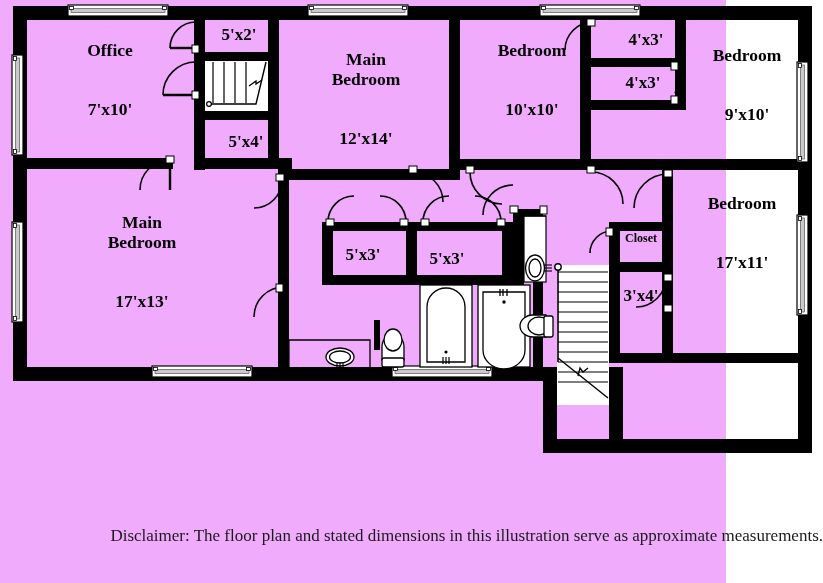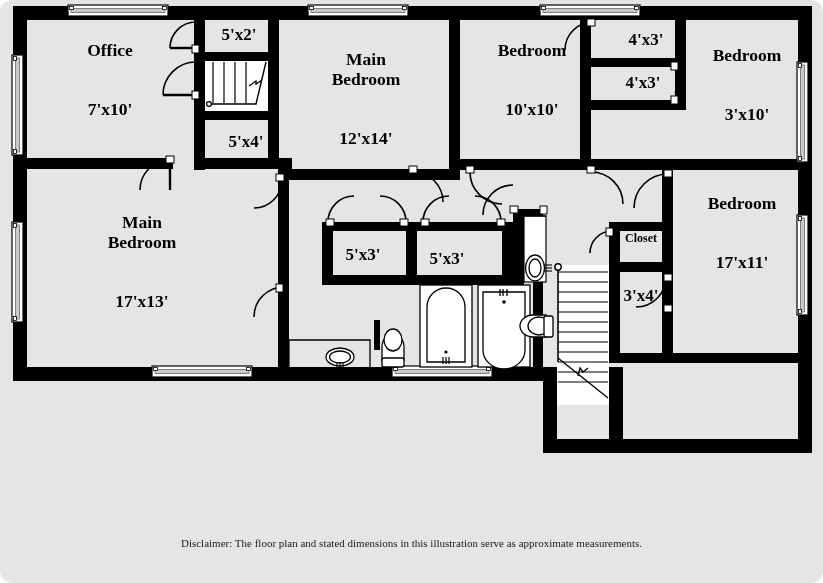--- a/index.html
+++ b/index.html
@@ -9,24 +9,23 @@
   }
   body {
     width: 823px;
     height: 583px;
     font-family: "Liberation Serif", serif;
     overflow: hidden;
     position: relative;
   }
   #plan-root {
     position: relative;
-    width: 823px;
+    width: 726px;
     height: 583px;
-    background: #e5e5e5;
-    border-radius: 12px;
+    background: #f0abfc;
   }
   #floorplan-svg {
     position: absolute;
     left: 0;
     top: 0;
     width: 823px;
     height: 583px;
   }
   .room-label {
     position: absolute;
@@ -40,25 +39,25 @@
     transform: translate(-50%, -50%);
   }
   .room-label .rl-name { display: block; }
   .room-label .rl-dim { display: block; }
   .lbl-big { font-size: 17.5px; }
   .lbl-dim-only { font-size: 17px; }
   .lbl-tiny { font-size: 12px; font-weight: bold; }
   #disclaimer {
     position: absolute;
     left: 0;
-    top: 536px;
+    top: 524px;
     width: 823px;
-    text-align: center;
+    text-align: right;
     font-family: "Liberation Serif", serif;
-    font-size: 11px;
+    font-size: 17px;
     color: #1a1a1a;
     line-height: 1.38;
   }
   #disclaimer span { display: block; }
 </style>
 </head>
 <body>
 
 <div id="plan-root">
 
@@ -354,21 +353,21 @@
     <span class="rl-dim">12'x14'</span>
   </div>
 
   <div class="room-label lbl-big" style="left:532px; top:80px;">
     <span class="rl-name">Bedroom</span>
     <span class="rl-dim">10'x10'</span>
   </div>
 
   <div class="room-label lbl-big" style="left:747px; top:85px;">
     <span class="rl-name">Bedroom</span>
-    <span class="rl-dim">3'x10'</span>
+    <span class="rl-dim">9'x10'</span>
   </div>
 
   <div class="room-label lbl-big" style="left:142px; top:262px;">
     <span class="rl-name">Main
 Bedroom</span>
     <span class="rl-dim">17'x13'</span>
   </div>
 
   <div class="room-label lbl-big" style="left:742px; top:233px;">
     <span class="rl-name">Bedroom</span>

